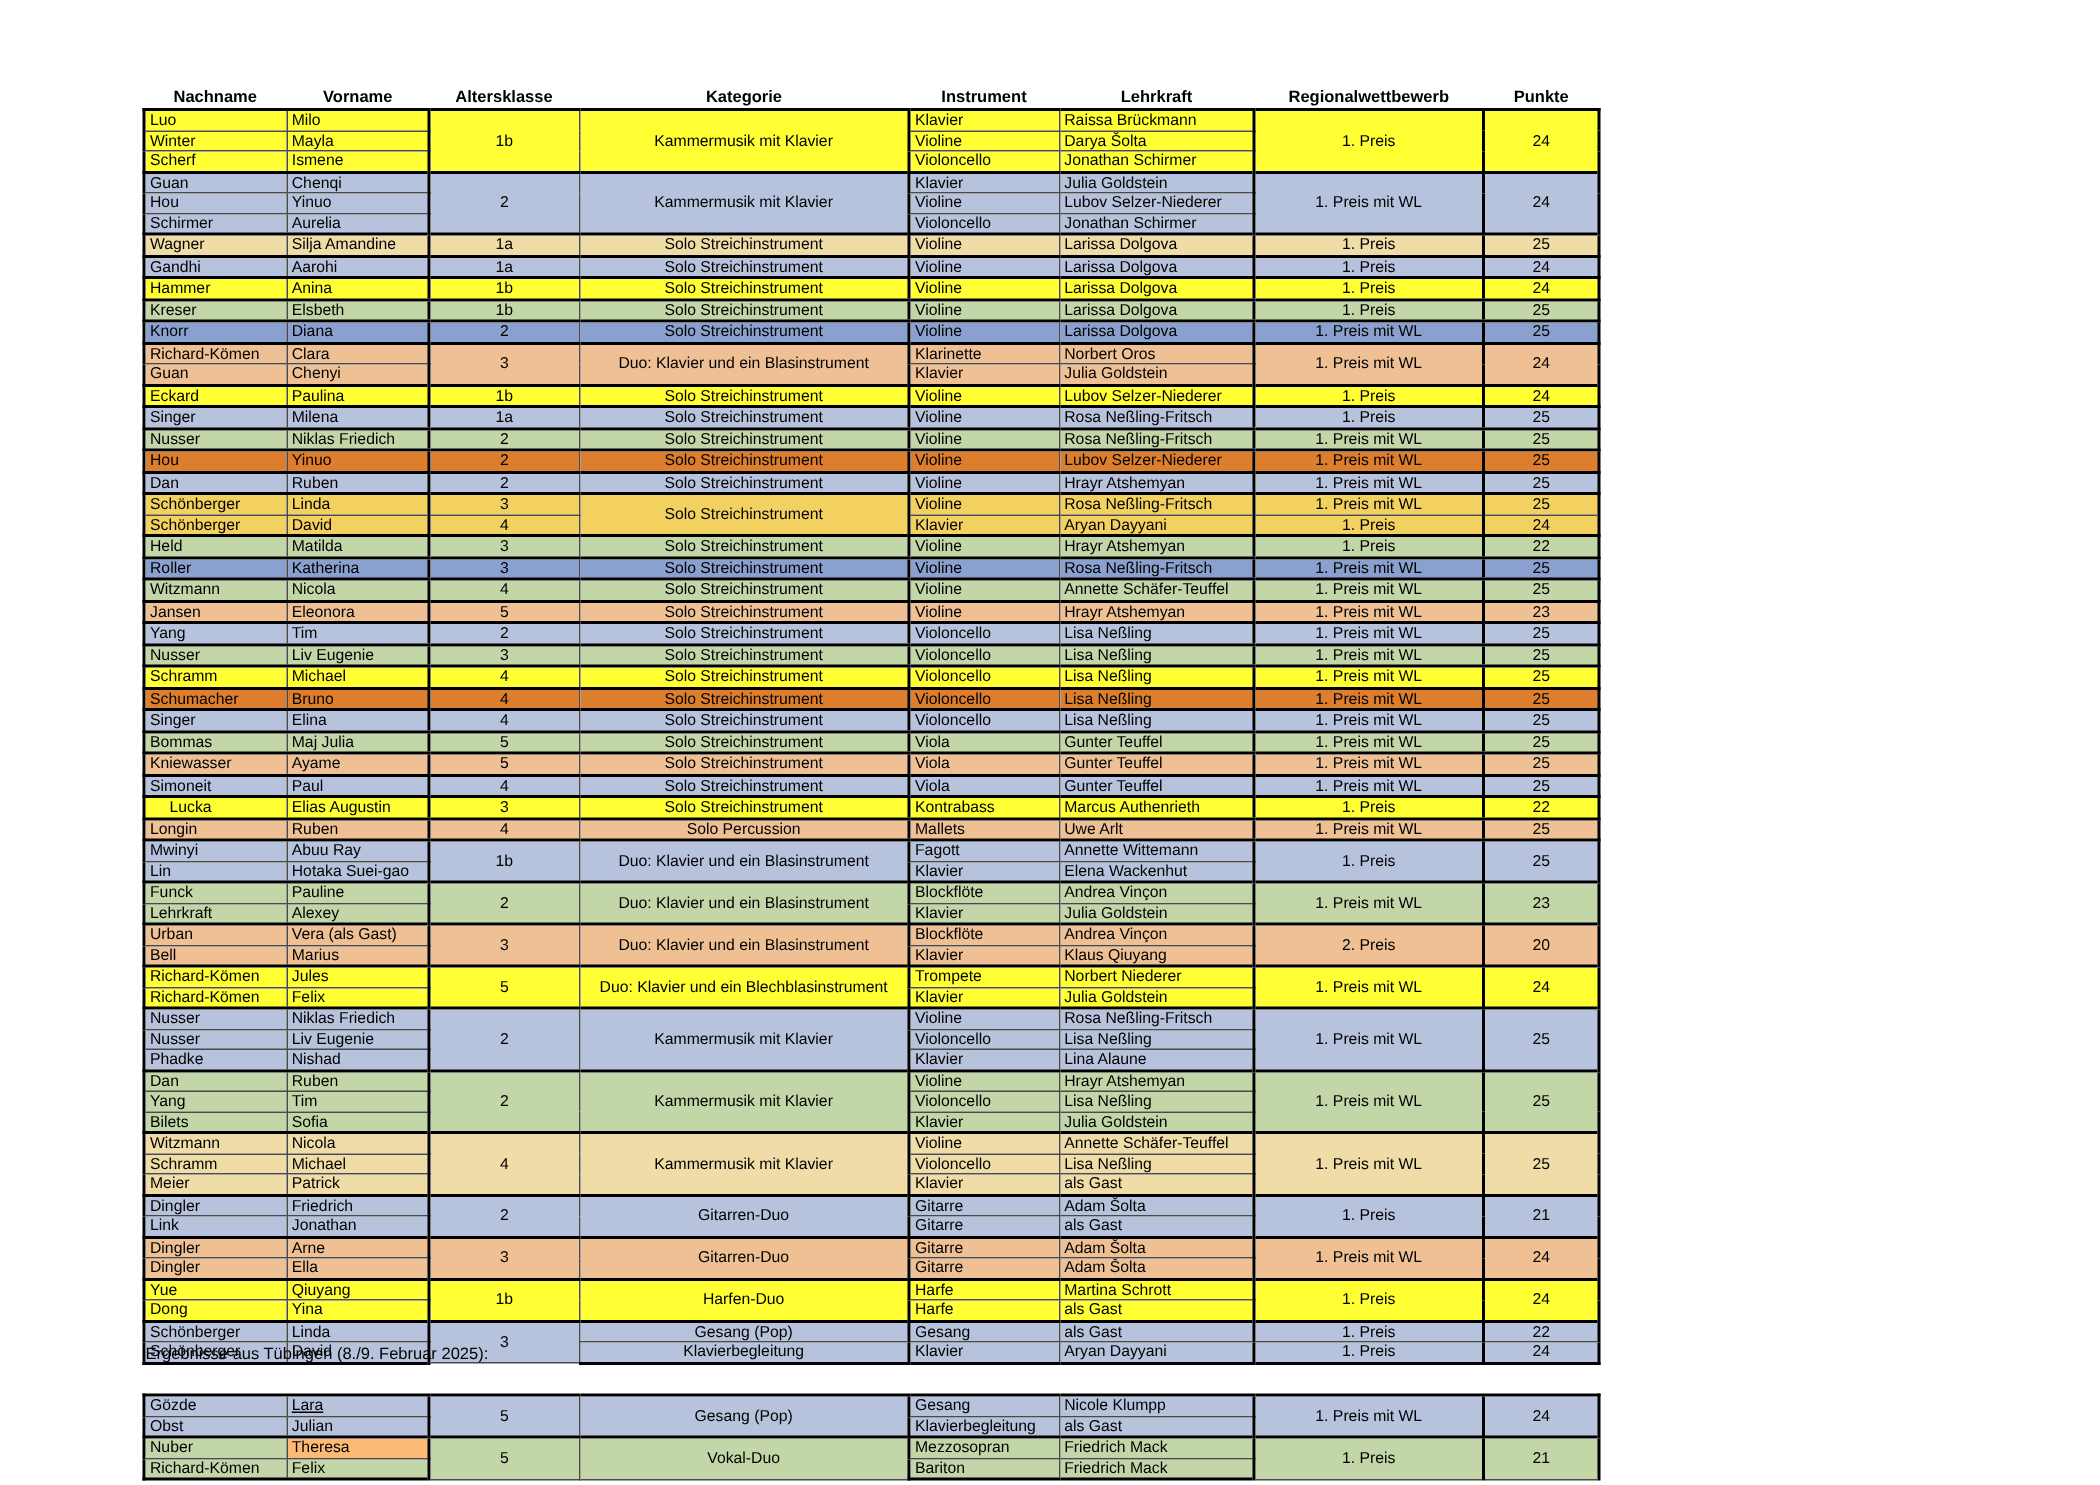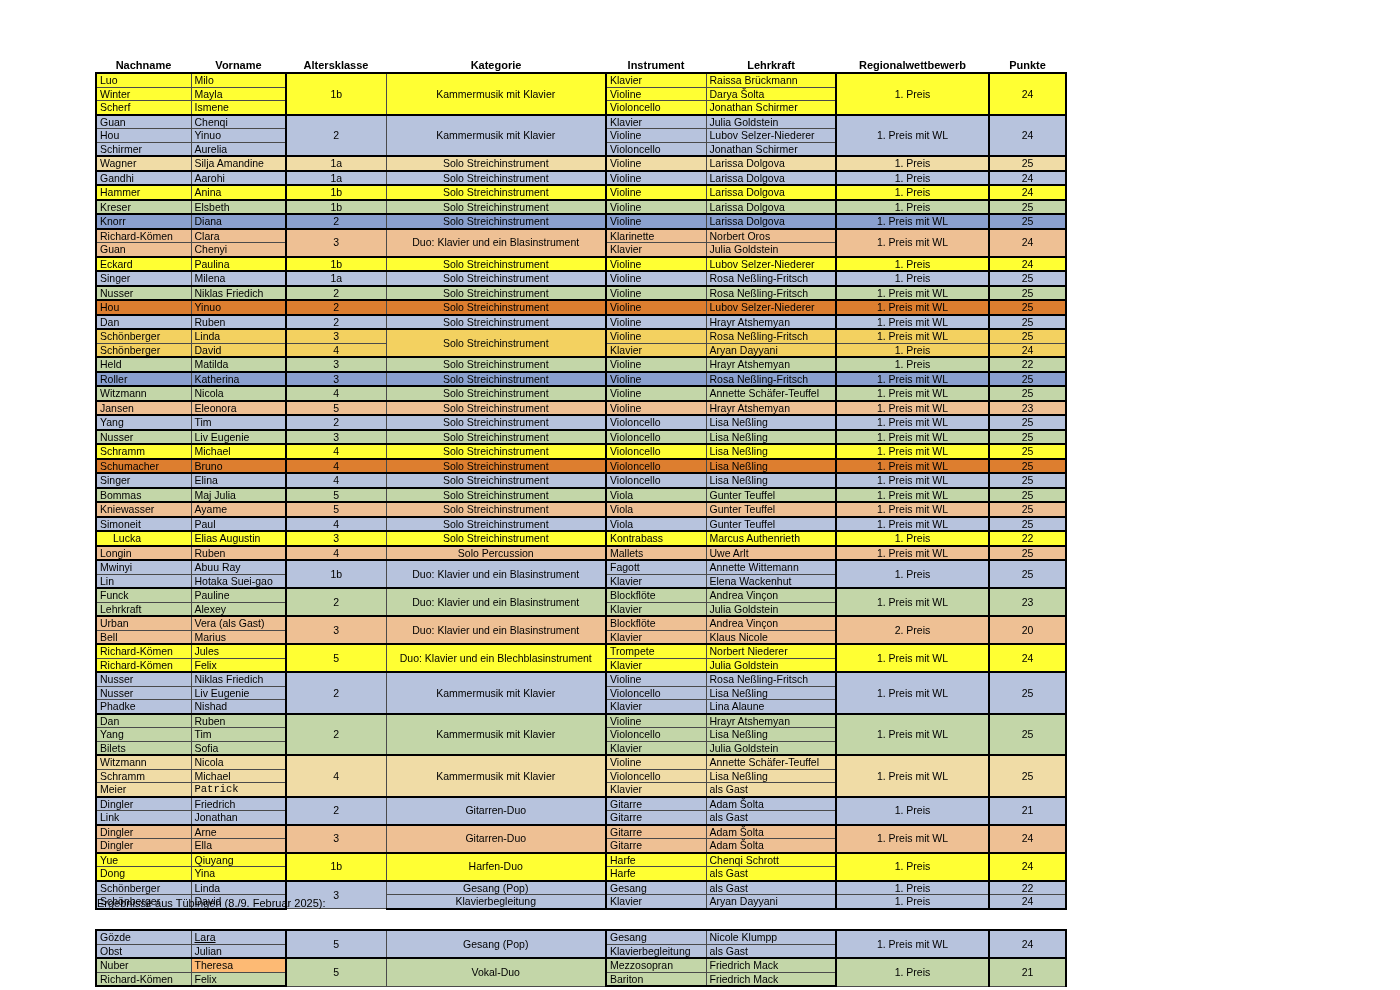--- a/index.html
+++ b/index.html
@@ -427,21 +427,21 @@
           <td class="c-kat ctr" rowspan="2" style="background: rgb(238, 192, 148);">Duo: Klavier und ein Blasinstrument</td>
           <td class="c-instr" style="background: rgb(238, 192, 148);">Blockflöte</td>
           <td class="c-lehr" style="background: rgb(238, 192, 148);">Andrea Vinçon</td>
           <td class="c-reg ctr" rowspan="2" style="background: rgb(238, 192, 148);">2. Preis</td>
           <td class="c-punkte ctr" rowspan="2" style="background: rgb(238, 192, 148);">20</td>
         </tr>
         <tr class="g-last">
           <td class="c-nach" style="background: rgb(238, 192, 148);">Bell</td>
           <td class="c-vor" style="background: rgb(238, 192, 148);">Marius</td>
           <td class="c-instr" style="background: rgb(238, 192, 148);">Klavier</td>
-          <td class="c-lehr" style="background: rgb(238, 192, 148);">Klaus Nicole</td>
+          <td class="c-lehr" style="background: rgb(238, 192, 148);">Klaus Qiuyang</td>
         </tr>
         <tr class="g-first">
           <td class="c-nach" style="background: rgb(255, 255, 51);">Richard-Kömen</td>
           <td class="c-vor" style="background: rgb(255, 255, 51);">Jules</td>
           <td class="c-alters ctr" rowspan="2" style="background: rgb(255, 255, 51);">5</td>
           <td class="c-kat ctr" rowspan="2" style="background: rgb(255, 255, 51);">Duo: Klavier und ein Blechblasinstrument</td>
           <td class="c-instr" style="background: rgb(255, 255, 51);">Trompete</td>
           <td class="c-lehr" style="background: rgb(255, 255, 51);">Norbert Niederer</td>
           <td class="c-reg ctr" rowspan="2" style="background: rgb(255, 255, 51);">1. Preis mit WL</td>
           <td class="c-punkte ctr" rowspan="2" style="background: rgb(255, 255, 51);">24</td>
@@ -507,21 +507,21 @@
           <td class="c-punkte ctr" rowspan="3" style="background: rgb(240, 220, 166);">25</td>
         </tr>
         <tr>
           <td class="c-nach" style="background: rgb(240, 220, 166);">Schramm</td>
           <td class="c-vor" style="background: rgb(240, 220, 166);">Michael</td>
           <td class="c-instr" style="background: rgb(240, 220, 166);">Violoncello</td>
           <td class="c-lehr" style="background: rgb(240, 220, 166);">Lisa Neßling</td>
         </tr>
         <tr class="g-last">
           <td class="c-nach" style="background: rgb(240, 220, 166);">Meier</td>
-          <td class="c-vor" style="background: rgb(240, 220, 166); font-family: Liberation Mono, monospace;">Patrick</td>
+          <td class="c-vor" style="background: rgb(240, 220, 166);">Patrick</td>
           <td class="c-instr" style="background: rgb(240, 220, 166);">Klavier</td>
           <td class="c-lehr" style="background: rgb(240, 220, 166);">als Gast</td>
         </tr>
         <tr class="g-first">
           <td class="c-nach" style="background: rgb(183, 195, 221);">Dingler</td>
           <td class="c-vor" style="background: rgb(183, 195, 221);">Friedrich</td>
           <td class="c-alters ctr" rowspan="2" style="background: rgb(183, 195, 221);">2</td>
           <td class="c-kat ctr" rowspan="2" style="background: rgb(183, 195, 221);">Gitarren-Duo</td>
           <td class="c-instr" style="background: rgb(183, 195, 221);">Gitarre</td>
           <td class="c-lehr" style="background: rgb(183, 195, 221);">Adam Šolta</td>
@@ -549,21 +549,21 @@
           <td class="c-vor" style="background: rgb(238, 192, 148);">Ella</td>
           <td class="c-instr" style="background: rgb(238, 192, 148);">Gitarre</td>
           <td class="c-lehr" style="background: rgb(238, 192, 148);">Adam Šolta</td>
         </tr>
         <tr class="g-first">
           <td class="c-nach" style="background: rgb(255, 255, 51);">Yue</td>
           <td class="c-vor" style="background: rgb(255, 255, 51);">Qiuyang</td>
           <td class="c-alters ctr" rowspan="2" style="background: rgb(255, 255, 51);">1b</td>
           <td class="c-kat ctr" rowspan="2" style="background: rgb(255, 255, 51);">Harfen-Duo</td>
           <td class="c-instr" style="background: rgb(255, 255, 51);">Harfe</td>
-          <td class="c-lehr" style="background: rgb(255, 255, 51);">Chenqi Schrott</td>
+          <td class="c-lehr" style="background: rgb(255, 255, 51);">Martina Schrott</td>
           <td class="c-reg ctr" rowspan="2" style="background: rgb(255, 255, 51);">1. Preis</td>
           <td class="c-punkte ctr" rowspan="2" style="background: rgb(255, 255, 51);">24</td>
         </tr>
         <tr class="g-last">
           <td class="c-nach" style="background: rgb(255, 255, 51);">Dong</td>
           <td class="c-vor" style="background: rgb(255, 255, 51);">Yina</td>
           <td class="c-instr" style="background: rgb(255, 255, 51);">Harfe</td>
           <td class="c-lehr" style="background: rgb(255, 255, 51);">als Gast</td>
         </tr>
         <tr class="g-first">

